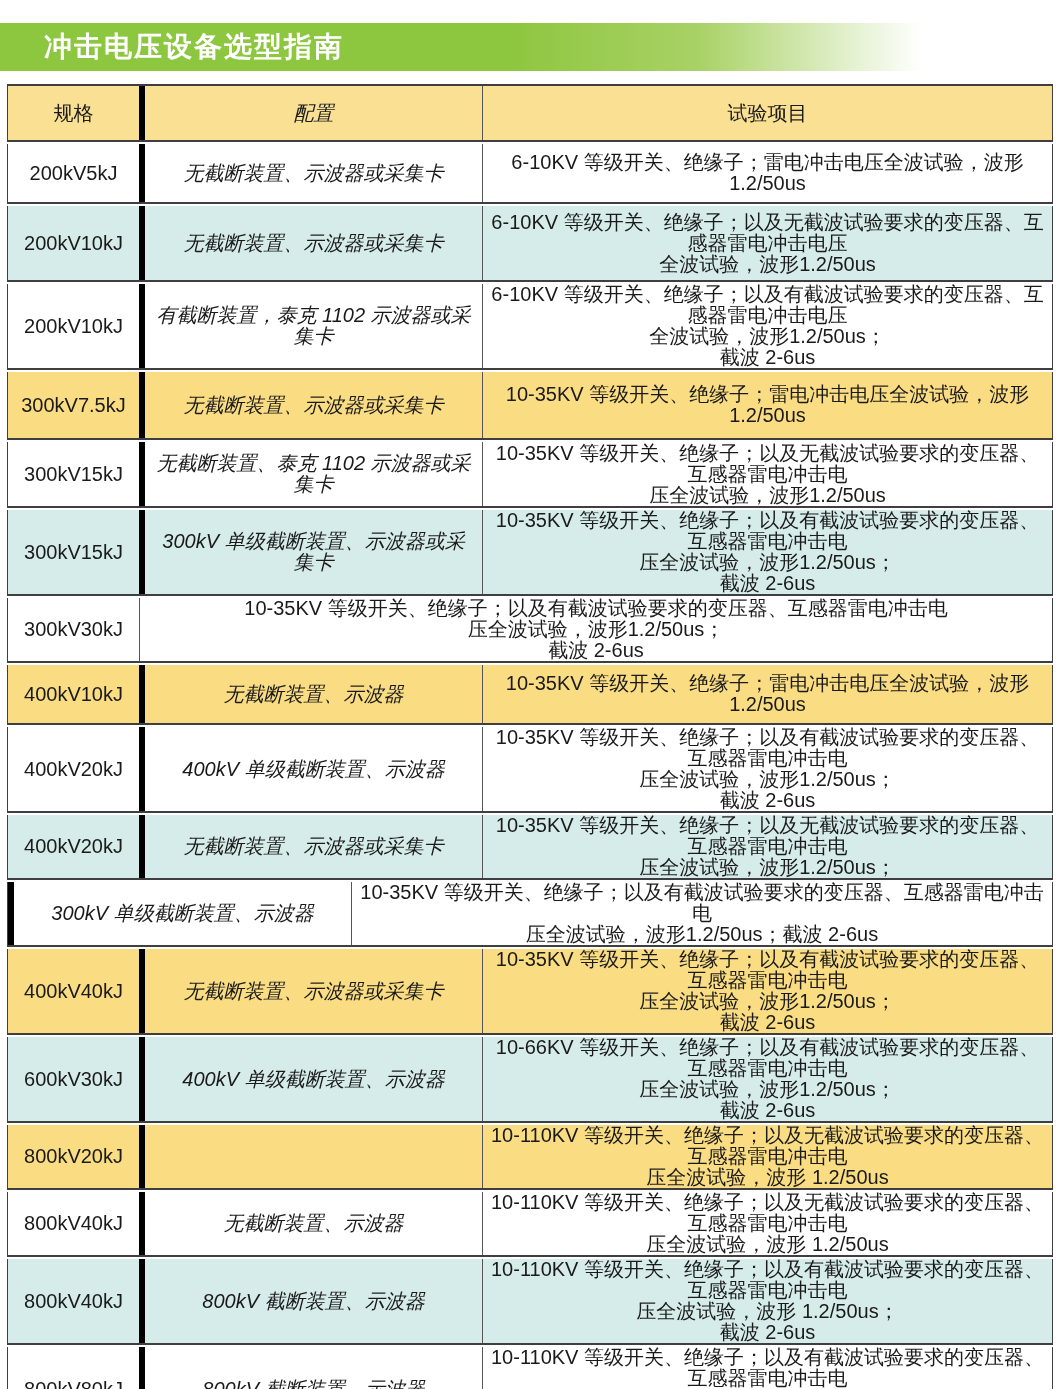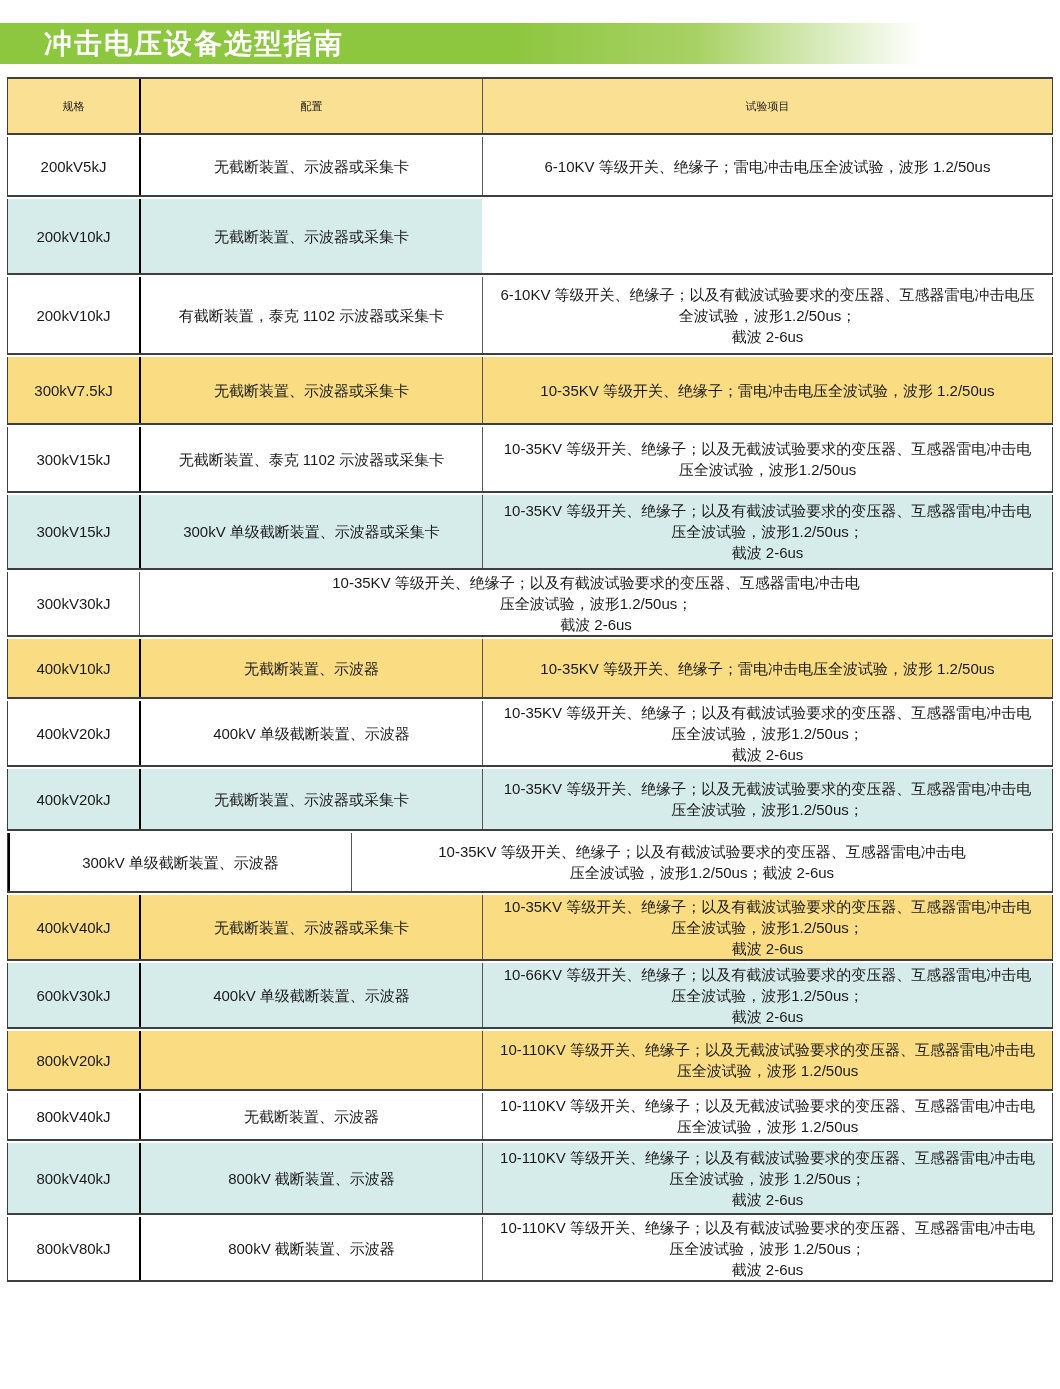--- a/index.html
+++ b/index.html
@@ -5,21 +5,21 @@
   html,body{margin:0;padding:0;background:#ffffff;}
   body{
     width:1060px;height:1389px;
     font-family:"Liberation Sans","DejaVu Sans",sans-serif;
     color:#1a1a1a;
     overflow:hidden;
   }
   
   .banner{
     margin-top:23px;
-    height:41px;
+    height:48px;
     width:100%;
     background:linear-gradient(90deg,
       var(--banner-green,#8dc63f) 0%,
       var(--banner-green,#8dc63f) 48%,
       #a9d266 66%,
       #e2f0cd 80%,
       #ffffff 87%);
     display:flex;align-items:center;
   }
   .banner h1{
@@ -48,27 +48,27 @@
   }
   .row:first-child{border-top:2px solid var(--border-dark,#3f3f3f);}
   .cell{
     display:flex;
     align-items:center;
     justify-content:center;
     text-align:center;
     white-space:pre-line;
     box-sizing:border-box;
     padding:4px 8px;
-    font-size:15px;
+    font-size:20px;
     line-height:21px;
   }
   .c-spec{width:131px;flex:none;}
-  .c-config{width:343px;flex:none;border-left:2px solid #000000;}
+  .c-config{width:343px;flex:none;border-left:6px solid #000000;font-style:italic;}
   .c-test{flex:1;border-left:1px solid #565656;padding:0 6px;}
-  .head .cell{font-size:11px;}
+  .head .cell{font-size:20px;}
   .t-head{background:var(--header-bg,#f9e093);}
   .t-white{background:var(--row-white,#ffffff);}
   .t-blue{background:var(--row-blue,#d6eceb);}
   .t-yellow{background:var(--row-yellow,#fadd82);}
 </style>
 </head>
 <body>
 
 <div class="banner">
   <h1>冲击电压设备选型指南</h1>
@@ -84,20 +84,22 @@
 
   <div class="row" style="min-height:60px">
     <div class="cell c-spec t-white">200kV5kJ</div>
     <div class="cell c-config t-white">无截断装置、示波器或采集卡</div>
     <div class="cell c-test t-white">6-10KV 等级开关、绝缘子；雷电冲击电压全波试验，波形 1.2/50us</div>
   </div>
 
   <div class="row" style="min-height:76px">
     <div class="cell c-spec t-blue">200kV10kJ</div>
     <div class="cell c-config t-blue">无截断装置、示波器或采集卡</div>
+    <div class="cell c-test t-blue">6-10KV 等级开关、绝缘子；以及无截波试验要求的变压器、互感器雷电冲击电压
+全波试验，波形1.2/50us</div>
   </div>
 
   <div class="row" style="min-height:78px">
     <div class="cell c-spec t-white">200kV10kJ</div>
     <div class="cell c-config t-white">有截断装置，泰克 1102 示波器或采集卡</div>
     <div class="cell c-test t-white">6-10KV 等级开关、绝缘子；以及有截波试验要求的变压器、互感器雷电冲击电压
 全波试验，波形1.2/50us；
 截波 2-6us</div>
   </div>
 

